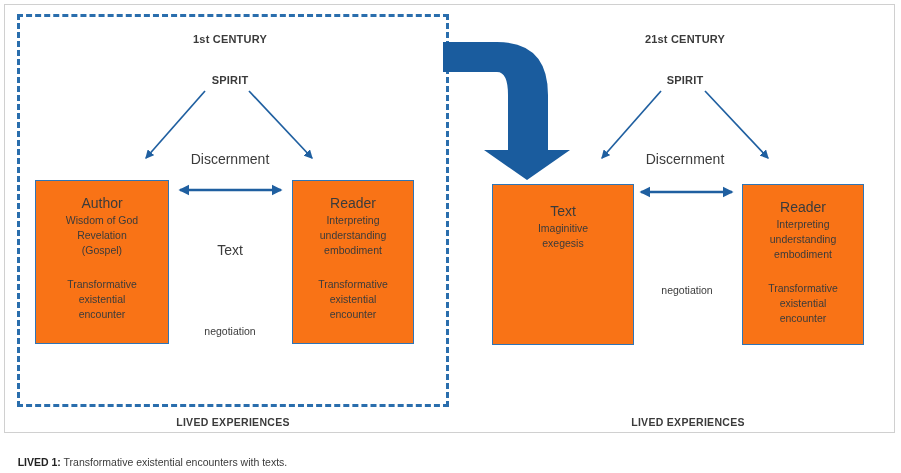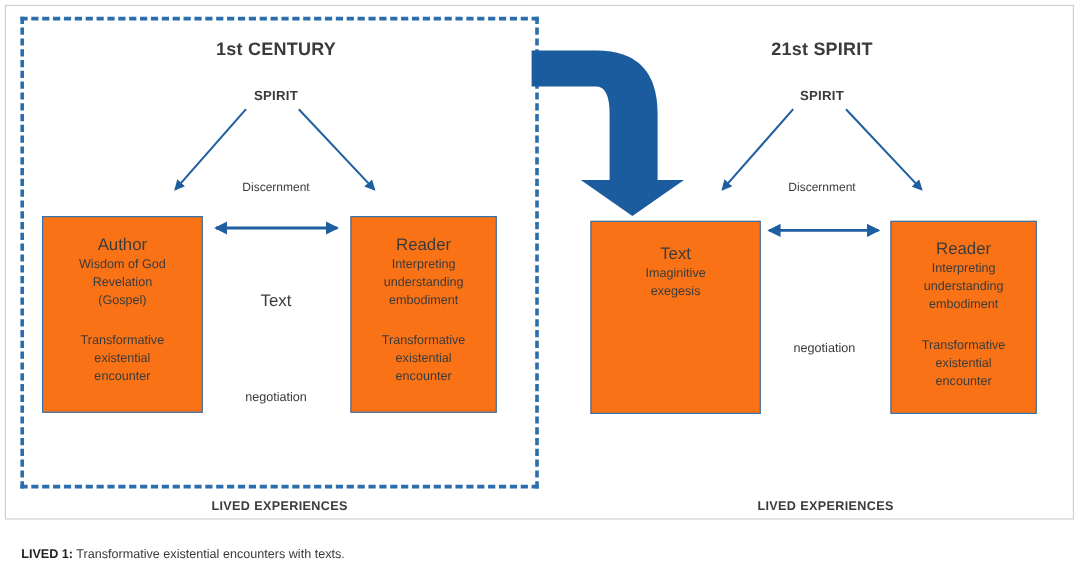--- a/index.html
+++ b/index.html
@@ -24,23 +24,23 @@
   
   .era-dashed{
     position:absolute;left:17px;top:14px;
     width:432px;height:393px;
     border:3px dashed #2a6ead;
     box-sizing:border-box;
   }
 
   
   .t{position:absolute;text-align:center;line-height:1.25;white-space:pre;}
-  .era-label{font-size:15px;font-weight:bold;letter-spacing:.2px;color:#3b3b3b;}
+  .era-label{font-size:11px;font-weight:bold;letter-spacing:.2px;color:#3b3b3b;}
   .spirit-label{font-size:11px;font-weight:bold;letter-spacing:.2px;color:#3b3b3b;}
-  .discern-label{font-size:10px;color:#3b3b3b;}
+  .discern-label{font-size:14px;color:#3b3b3b;}
   .lived-label{font-size:10.5px;font-weight:bold;letter-spacing:.3px;color:#3b3b3b;}
 
   
   .box{
     position:absolute;
     border:1.6px solid #2e75b6;
     background:#f97316;
     box-sizing:border-box;
   }
   .box-inner{
@@ -117,21 +117,21 @@
       <div class="box-spacer"></div>
       <div class="box-foot">Transformative</div>
       <div class="box-foot">existential</div>
       <div class="box-foot">encounter</div>
     </div>
   </div>
 
 
   <div class="t lived-label" style="left:163px;top:416px;width:140px;">LIVED EXPERIENCES</div>
 
-  <div class="t era-label" style="left:595px;top:33px;width:180px;">21st SPIRIT</div>
+  <div class="t era-label" style="left:595px;top:33px;width:180px;">21st CENTURY</div>
 
   <div class="t spirit-label" style="left:625px;top:74px;width:120px;">SPIRIT</div>
 
   <div class="t discern-label" style="left:625px;top:151px;width:120px;">Discernment</div>
 
   <div class="box" style="left:492px;top:184px;width:142px;height:161px;">
     <div class="box-inner" style="top:17px;">
       <div class="box-title">Text</div>
       <div class="box-sub">Imaginitive</div>
       <div class="box-sub">exegesis</div>

